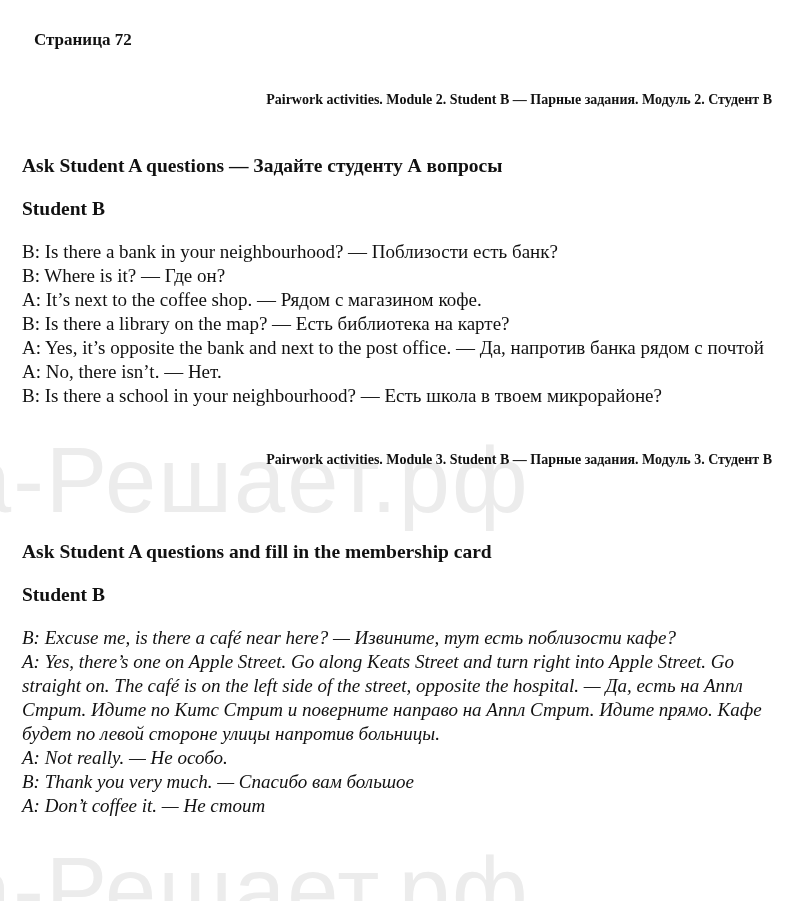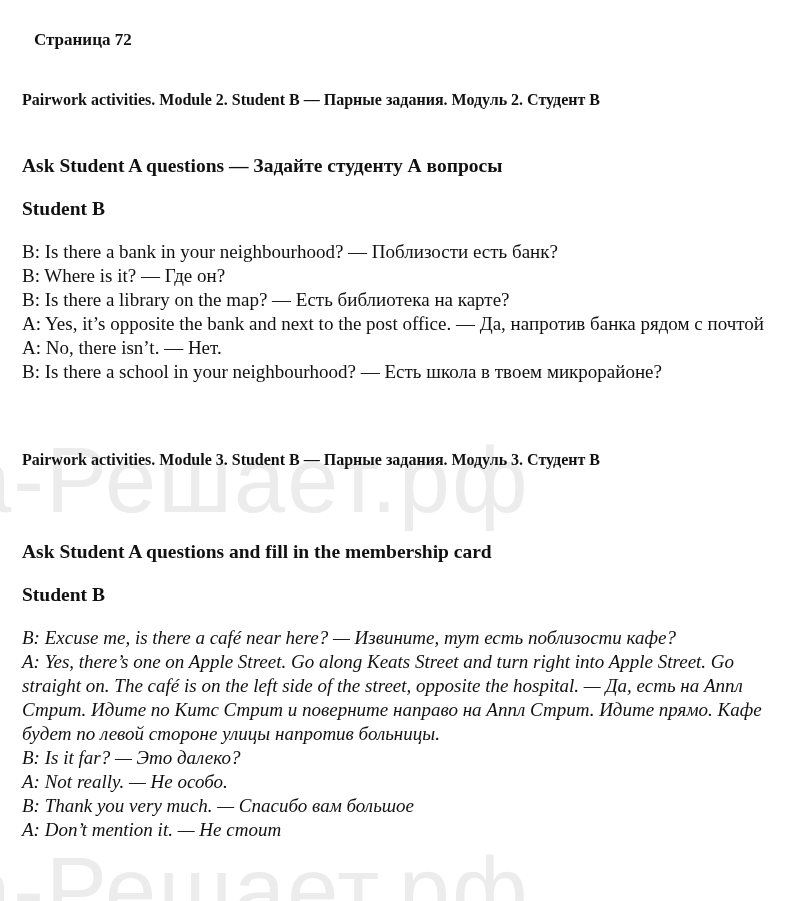--- a/index.html
+++ b/index.html
@@ -9,50 +9,50 @@
   }
   .watermark {
     position: absolute; left: -40px; font-family: "Liberation Sans", sans-serif;
     font-size: 92px; color: #ececec; white-space: nowrap; z-index: 0;
     letter-spacing: 2px; user-select: none;
   }
   .wm1 { top: 428px; }
   .wm2 { top: 838px; }
   .content { position: absolute; left: 22px; top: 0; width: 760px; z-index: 1; }
   .page-label { position: absolute; top: 30px; left: 0; font-weight: bold; font-size: 17px; margin-left: 12px; }
-  .h-section { position: absolute; left: 0; font-weight: bold; font-size: 16px; line-height: 24px; width: 750px; }
+  .h-section { position: absolute; left: 0; font-weight: bold; font-size: 14px; line-height: 24px; width: 750px; text-align: right; }
   .h-sub { position: absolute; left: 0; font-weight: bold; font-size: 19.5px; line-height: 24px; text-align: right; }
   .dialog { position: absolute; left: 0; width: 750px; font-size: 19px; line-height: 24px; }
   .dialog p { margin: 0; }
 </style>
 </head>
 <body>
 
 <div class="watermark wm1">a-Решает.рф</div>
 <div class="watermark wm2">a-Решает.рф</div>
 
 <div class="content">
   <div class="page-label">Страница 72</div>
 
   <div class="h-section" style="top:88px;">Pairwork activities. Module 2. Student B — Парные задания. Модуль 2. Студент В</div>
   <div class="h-sub" style="top:154px;">Ask Student A questions — Задайте студенту А вопросы</div>
   <div class="h-sub" style="top:197px;">Student B</div>
   <div class="dialog" style="top:240px;">
     <p>B: Is there a bank in your neighbourhood? — Поблизости есть банк?</p>
     <p>B: Where is it? — Где он?</p>
+    <p>A: It’s next to the coffee shop. — Рядом с магазином кофе.</p>
     <p>B: Is there a library on the map? — Есть библиотека на карте?</p>
     <p>A: Yes, it’s opposite the bank and next to the post office. — Да, напротив банка рядом с почтой</p>
     <p>A: No, there isn’t. — Нет.</p>
     <p>B: Is there a school in your neighbourhood? — Есть школа в твоем микрорайоне?</p>
   </div>
 
   <div class="h-section" style="top:448px;">Pairwork activities. Module 3. Student B — Парные задания. Модуль 3. Студент В</div>
   <div class="h-sub" style="top:540px;">Ask Student A questions and fill in the membership card</div>
   <div class="h-sub" style="top:583px;">Student B</div>
   <div class="dialog" style="top:626px;font-style:italic;">
     <p>B: Excuse me, is there a café near here? — Извините, тут есть поблизости кафе?</p>
     <p>A: Yes, there’s one on Apple Street. Go along Keats Street and turn right into Apple Street. Go straight on. The café is on the left side of the street, opposite the hospital. — Да, есть на Аппл Стрит. Идите по Китс Стрит и поверните направо на Аппл Стрит. Идите прямо. Кафе будет по левой стороне улицы напротив больницы.</p>
-    <p>B: Is it far? — Это далеко?</p>
     <p>A: Not really. — Не особо.</p>
     <p>B: Thank you very much. — Спасибо вам большое</p>
-    <p>A: Don’t mention it. — Не стоит</p>
+    <p>A: Don’t coffee it. — Не стоит</p>
   </div>
 </div>
 
 </body></html>

